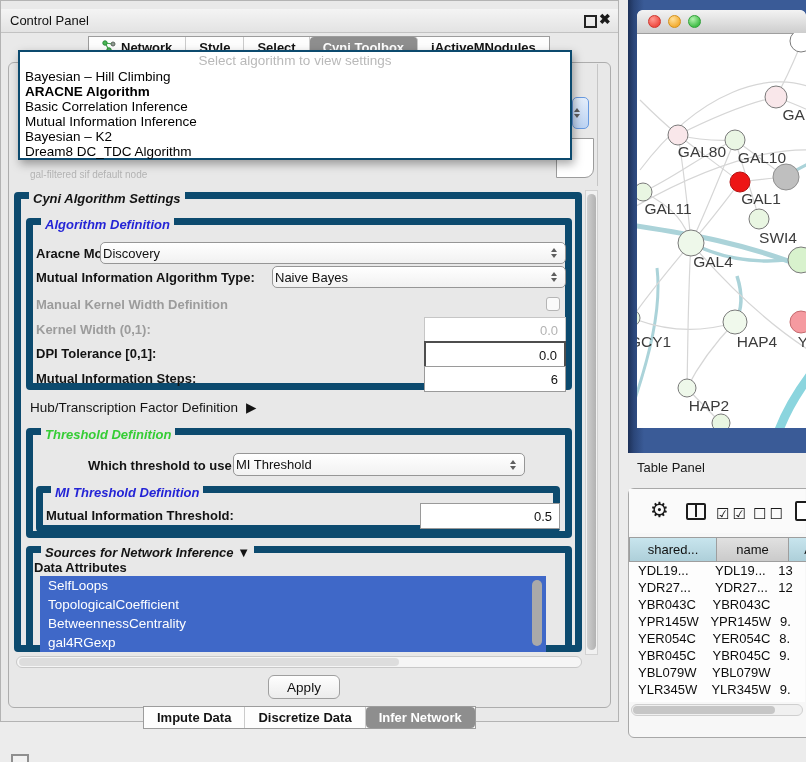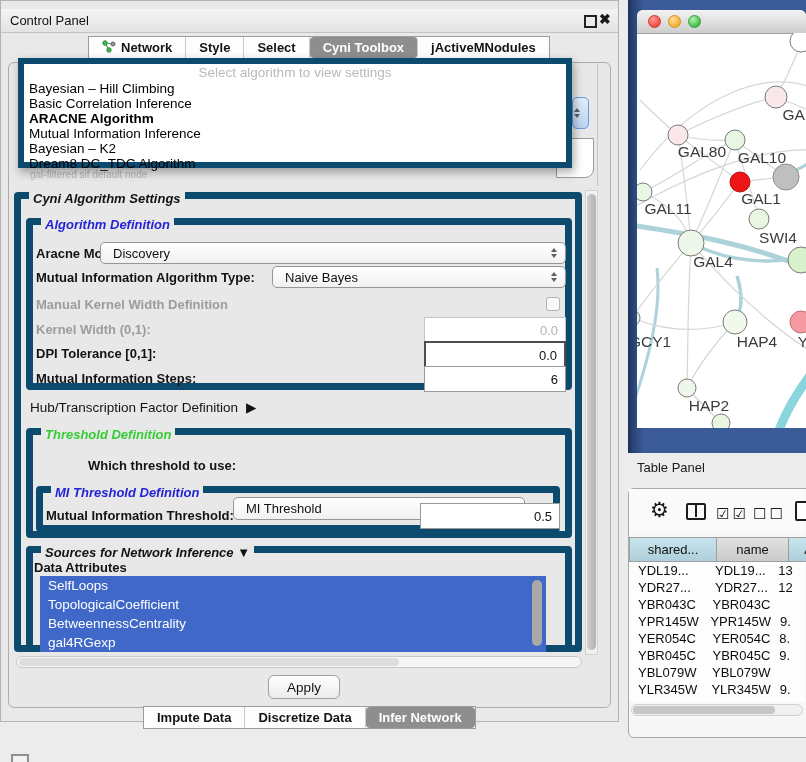--- a/index.html
+++ b/index.html
@@ -19,22 +19,22 @@
   .segwrap{display:flex;height:23px;background:#fdfdfd;border:1px solid #9c9c9c;
     border-radius:0;overflow:hidden;box-sizing:border-box;}
   .seg{display:flex;align-items:center;justify-content:center;gap:5px;
     font-size:13px;font-weight:700;color:#141414;padding:0 13px;
     border-right:1px solid #cbcbcb;white-space:nowrap;}
   .seg:last-child{border-right:none;}
   .seg.sel{background:#8e8e8e;color:#fff;border-radius:4px;}
   #top-tabs{left:88px;top:36px;}
   #bottom-tabs{left:143px;top:706px;}
   
-  #algo-popup{left:18px;top:58px;width:554px;height:110px;background:#fff;
-    border:6px solid #0c4a6e;box-shadow:2px 4px 9px rgba(0,0,0,.35);z-index:20;box-sizing:border-box;}
+  #algo-popup{left:18px;top:50px;width:554px;height:110px;background:#fff;
+    border:2px solid #0c4a6e;box-shadow:2px 4px 9px rgba(0,0,0,.35);z-index:20;box-sizing:border-box;}
   #algo-placeholder{height:17px;line-height:17px;text-align:center;color:#b9b9b9;font-size:13.5px;}
   .pitem{height:15px;line-height:15px;padding-left:5px;font-size:13.5px;color:#000;white-space:nowrap;}
   .pitem.b{font-weight:700;}
   
   #behind-text{left:30px;top:169px;font-size:10px;color:#b4b4b4;z-index:2;white-space:nowrap;}
   #behind-stepper{left:572px;top:97px;width:17px;height:32px;border:1.5px solid #689ae0;
     border-radius:5px;background:linear-gradient(#e4eefb,#bcd3f3);z-index:2;box-sizing:border-box;}
   #behind-line{left:597px;top:64px;width:1px;height:122px;background:#c6c6c6;z-index:1;}
   #behind-box{left:556px;top:138px;width:38px;height:40px;border:1px solid #9c9c9c;
     border-radius:0 0 9px 0;background:#fff;z-index:1;box-sizing:border-box;}
@@ -46,21 +46,21 @@
   
   .grp{border:7px solid #0c4a6e;border-radius:4px;box-sizing:border-box;font-style:italic;}
   .legend{position:absolute;top:-8px;left:8px;background:#e8e8e8;padding:0 4px;
     font-size:13px;font-weight:700;color:#131313;white-space:nowrap;}
   .lg-blue{color:#2424d6;}
   .lg-green{color:#35cd35;}
   .lbl{font-size:13px;font-weight:700;color:#131313;white-space:nowrap;}
   .lbl.dis{color:#9c9c9c;}
   
   .combo{background:linear-gradient(#ffffff,#f1f1f1);border:1px solid #969696;border-radius:5px;
-    font-size:13px;color:#111;display:flex;align-items:center;padding:0 12px;box-sizing:border-box;}
+    font-size:13px;color:#111;display:flex;align-items:center;padding:0 2px;box-sizing:border-box;}
   .stepper{position:absolute;right:8px;top:50%;transform:translateY(-50%);
     display:flex;flex-direction:column;gap:2px;}
   .tri-up{width:0;height:0;border-left:3.5px solid transparent;border-right:3.5px solid transparent;border-bottom:4.5px solid #5e5e5e;}
   .tri-dn{width:0;height:0;border-left:3.5px solid transparent;border-right:3.5px solid transparent;border-top:4.5px solid #5e5e5e;}
   .field{background:#fff;border:1px solid #9a9a9a;font-size:13px;color:#111;
     display:flex;align-items:center;justify-content:flex-end;padding:12px 7px;box-sizing:border-box;}
   .field.dis{color:#b3b3b3;border-color:#c6c6c6;}
   .field.focus{border:2px solid #4e4e4e;}
   .checkbox{width:14px;height:14px;border:1px solid #b5b5b5;border-radius:3px;background:#fafafa;box-sizing:border-box;}
   .hub-arrow{display:inline-block;margin-left:8px;}
@@ -151,22 +151,22 @@
   <div class="stepper">
       <div class="tri-up"></div>
       <div class="tri-dn"></div>
     </div>
 </div>
 <div class="abs" id="behind-text">gal-filtered sif default node</div>
 
 <div class="abs" id="algo-popup">
   <div id="algo-placeholder">Select algorithm to view settings</div>
 <div class="pitem">Bayesian – Hill Climbing</div>
+    <div class="pitem b">ARACNE Algorithm</div>
     <div class="pitem">Basic Correlation Inference</div>
-    <div class="pitem b">ARACNE Algorithm</div>
     <div class="pitem">Mutual Information Inference</div>
     <div class="pitem">Bayesian – K2</div>
     <div class="pitem">Dream8 DC_TDC Algorithm</div>
   </div>
 
 <div class="abs" id="v-scroll"></div>
 <div class="abs" id="v-thumb"></div>
 <div class="abs" id="h-scroll"></div>
 <div class="abs" id="h-thumb"></div>
 
@@ -209,21 +209,21 @@
 </div>
 
 <div class="abs lbl plain" style="left:30px;top:399px;font-weight:400;font-size:13.5px;">
   <span>Hub/Transcription Factor Definition</span><span class="hub-arrow">▶</span>
 </div>
 
 <div class="abs grp" style="left:26px;top:428px;width:546px;height:110px;">
   <span class="legend lg-green">Threshold Definition</span>
 </div>
 <div class="abs lbl" style="left:88px;top:458px;">Which threshold to use:</div>
-<div class="abs combo" style="left:233px;top:453px;width:292px;height:23px;margin-top:44px;">
+<div class="abs combo" style="left:233px;top:453px;width:292px;height:23px;">
   <span>MI Threshold</span>
   <div class="stepper">
       <div class="tri-up"></div>
       <div class="tri-dn"></div>
     </div>
 </div>
 <div class="abs grp" style="left:36px;top:486px;width:524px;height:46px;">
   <span class="legend lg-blue">MI Threshold Definition</span>
 </div>
 <div class="abs lbl" style="left:46px;top:508px;">Mutual Information Threshold:</div>

